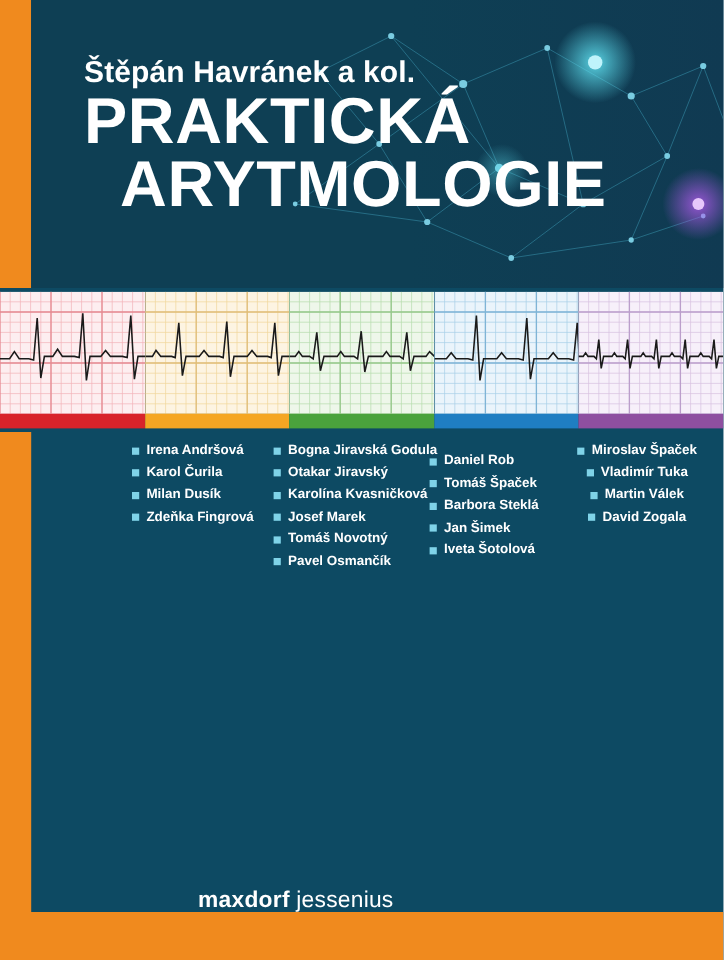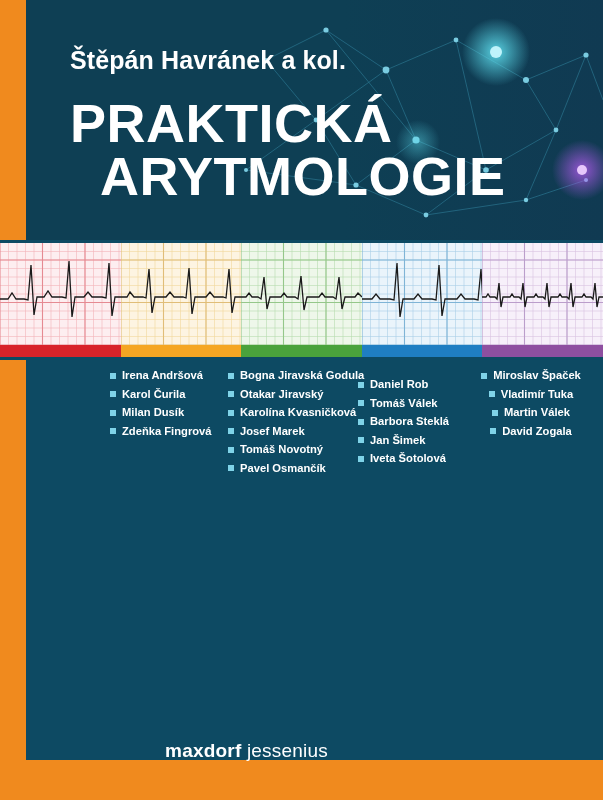--- a/index.html
+++ b/index.html
@@ -42,21 +42,21 @@
   .title-block {
     position: absolute; left: 44px; top: 46px;
     width: 520px;
     z-index: 3;
   }
   .author {
     color: #ffffff;
     font-size: 25px;
     font-weight: bold;
     letter-spacing: 0.1px;
-    margin-bottom: 22px;
+    margin-bottom: 0;
   }
   .title-main {
     color: #ffffff;
     font-size: 54px;
     line-height: 0.98;
     font-weight: bold;
     letter-spacing: 0.5px;
   }
   .title-main .l2 { display: block; margin-left: 30px; }
   
@@ -321,21 +321,21 @@
         </div>
     </div>
 
     <div class="acol c3">
       <div class="aitem">
           <span class="bullet"></span>
           <span>Daniel Rob</span>
         </div>
       <div class="aitem">
           <span class="bullet"></span>
-          <span>Tomáš Válek</span>
+          <span>Tomáš Špaček</span>
         </div>
       <div class="aitem">
           <span class="bullet"></span>
           <span>Barbora Steklá</span>
         </div>
       <div class="aitem">
           <span class="bullet"></span>
           <span>Jan Šimek</span>
         </div>
       <div class="aitem">

